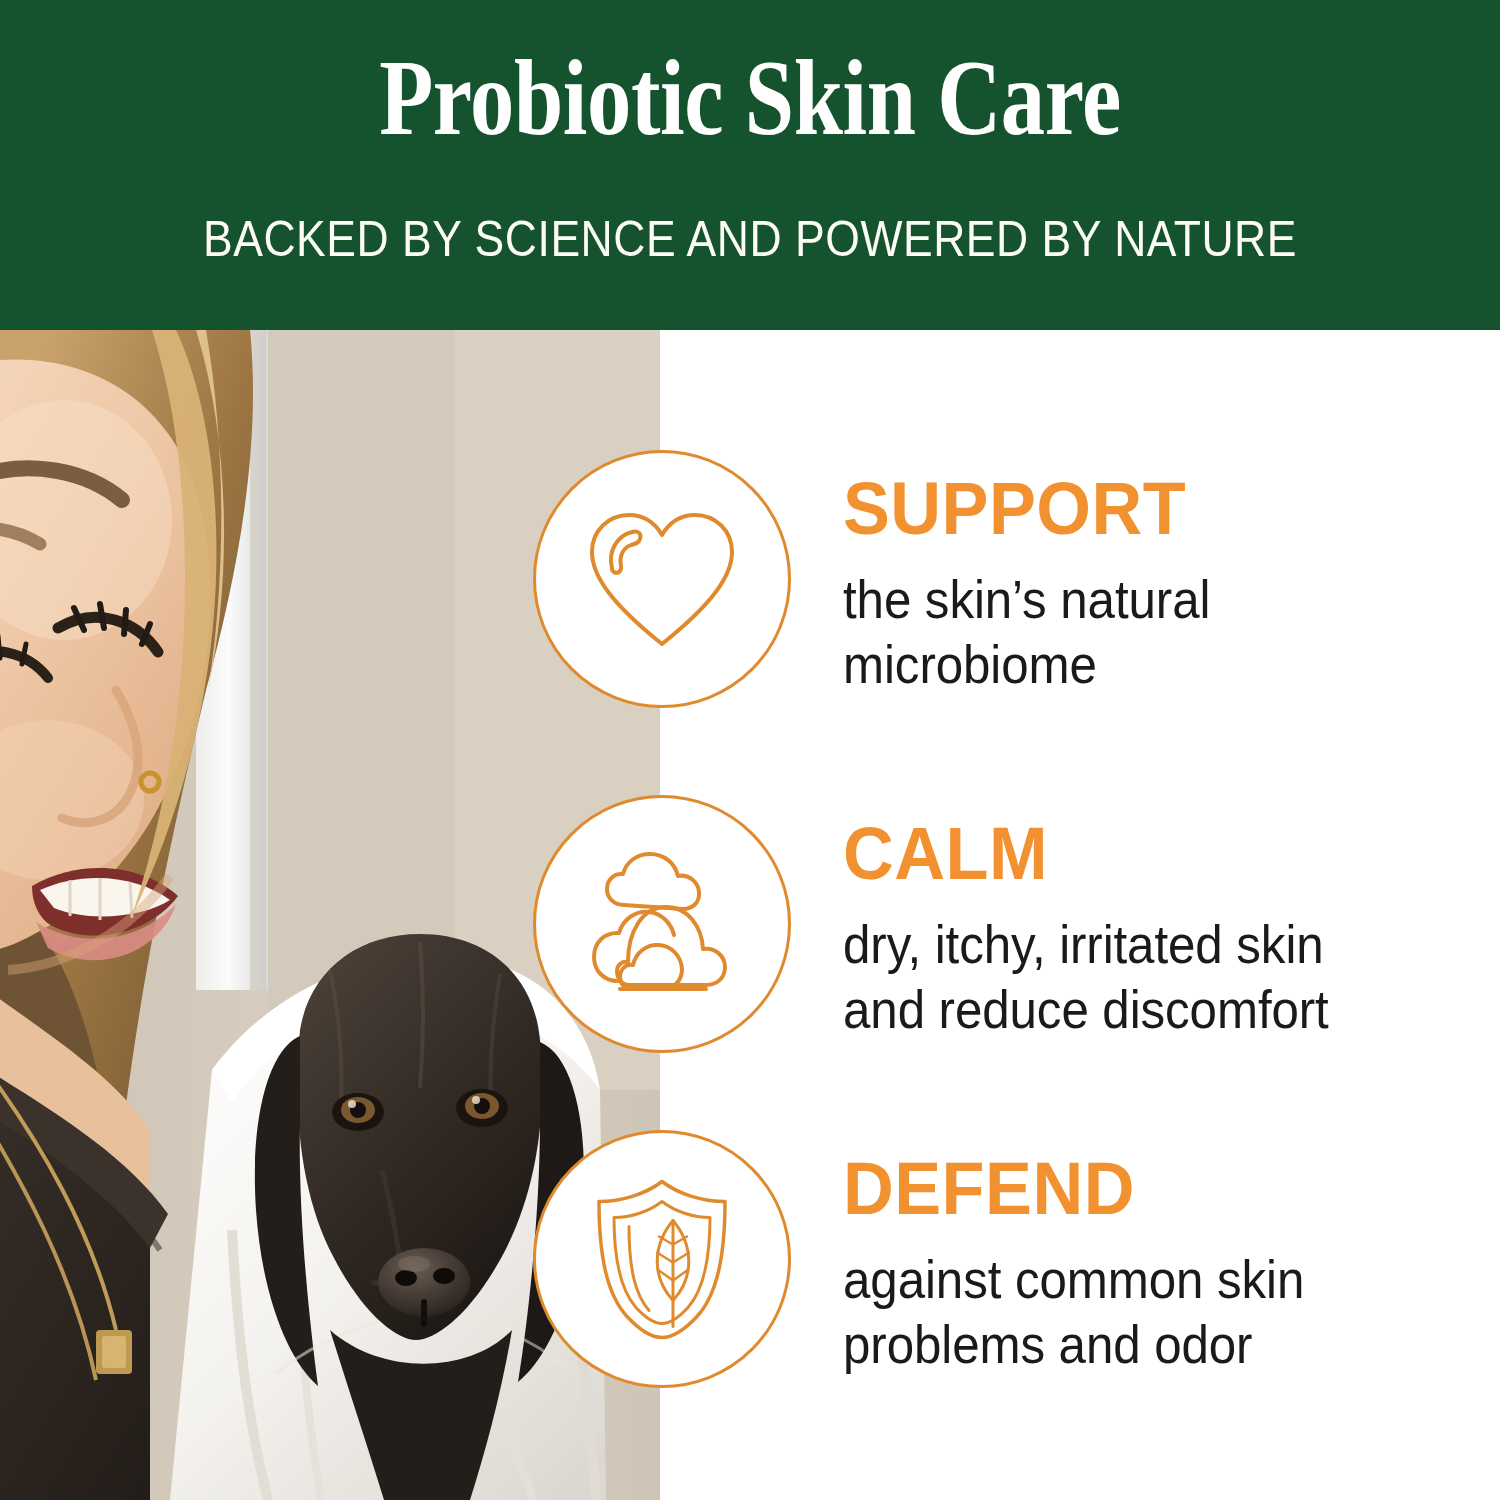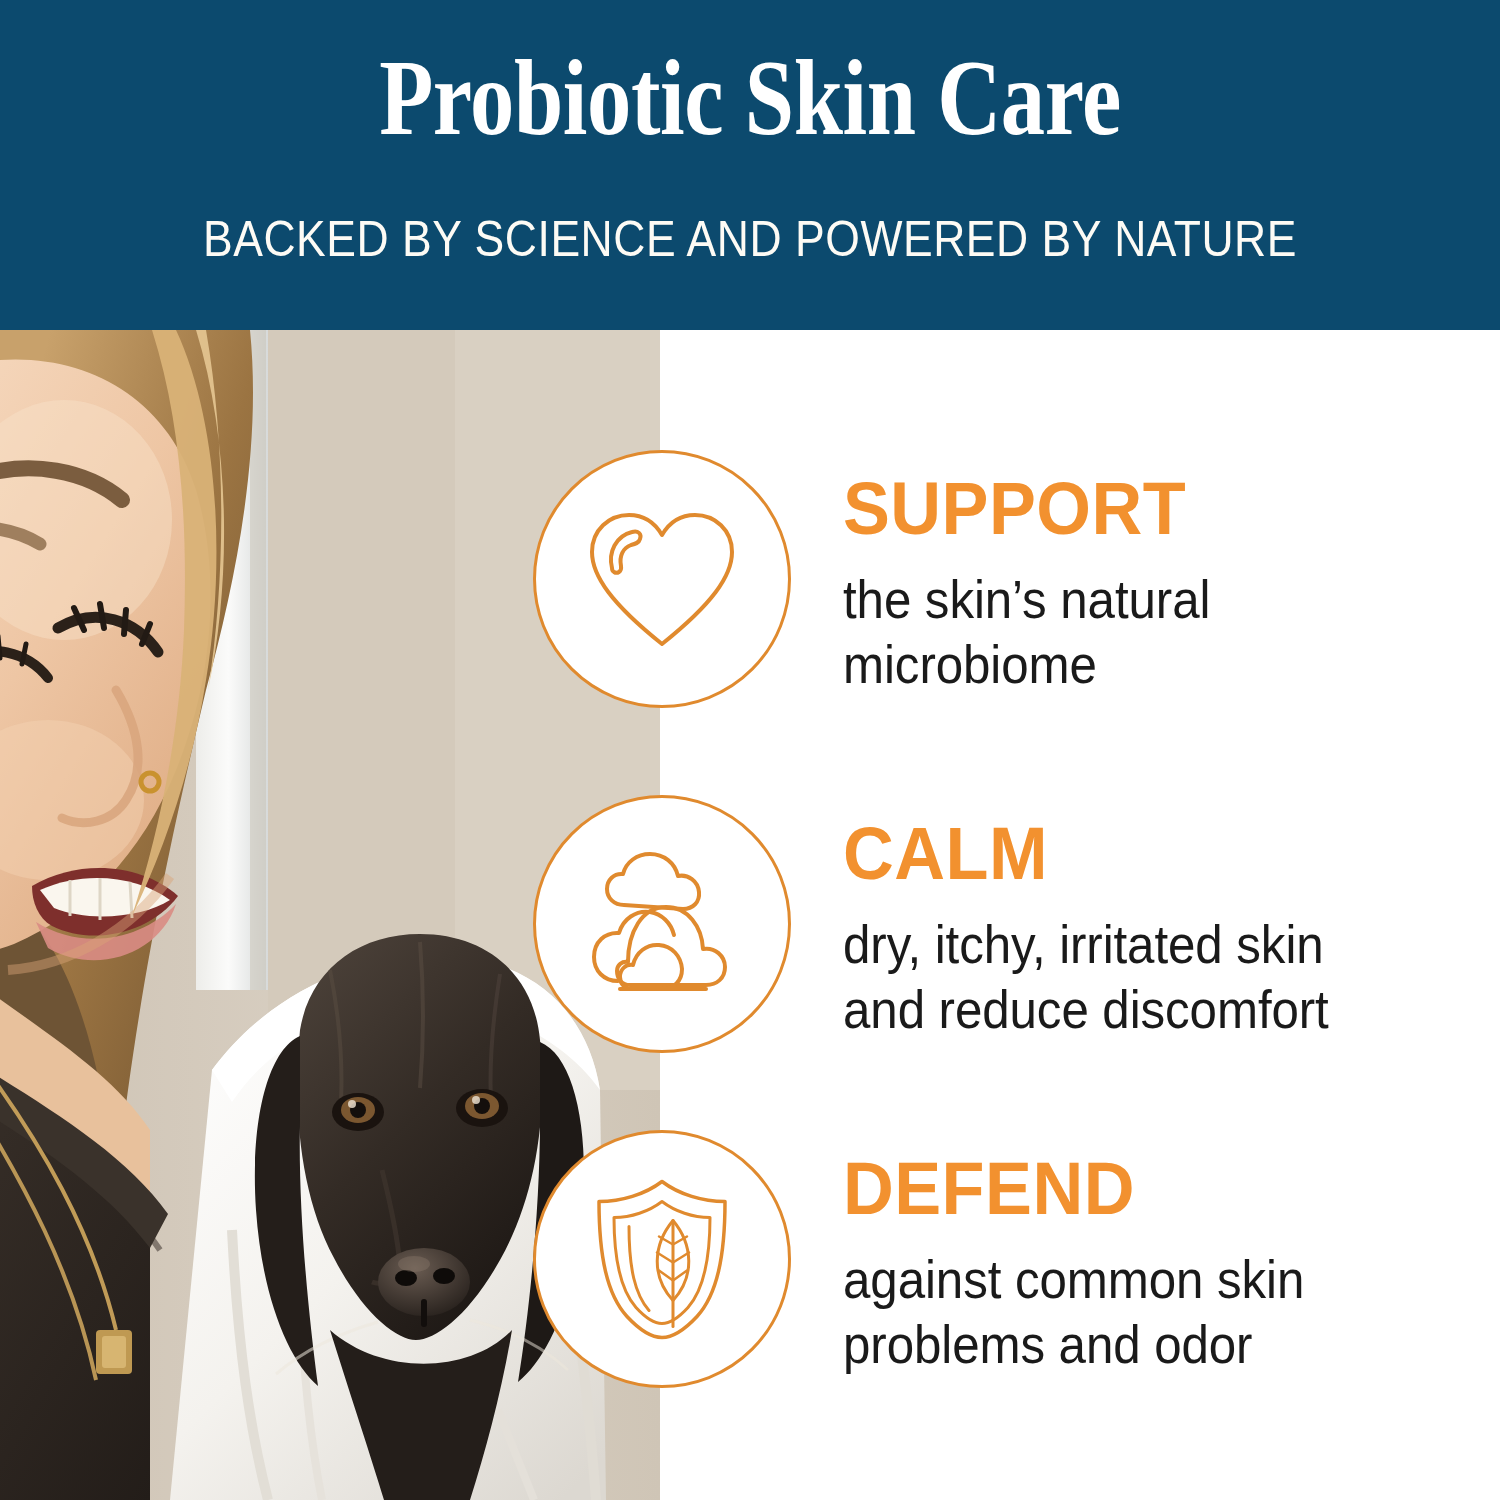--- a/index.html
+++ b/index.html
@@ -15,21 +15,21 @@
     background: #ffffff;
     font-family: "Liberation Sans", sans-serif;
   }
 
   
   #header-band {
     position: absolute;
     left: 0; top: 0;
     width: 1500px;
     height: 330px;
-    background: #0c4a6e;
+    background: #14532d;
     overflow: hidden;
   }
   #header-title {
     position: absolute;
     left: 0; top: 44px;
     width: 1500px;
     text-align: center;
     color: #FFFFFF;
     font-family: "Liberation Serif", "DejaVu Serif", serif;
     font-weight: bold;

